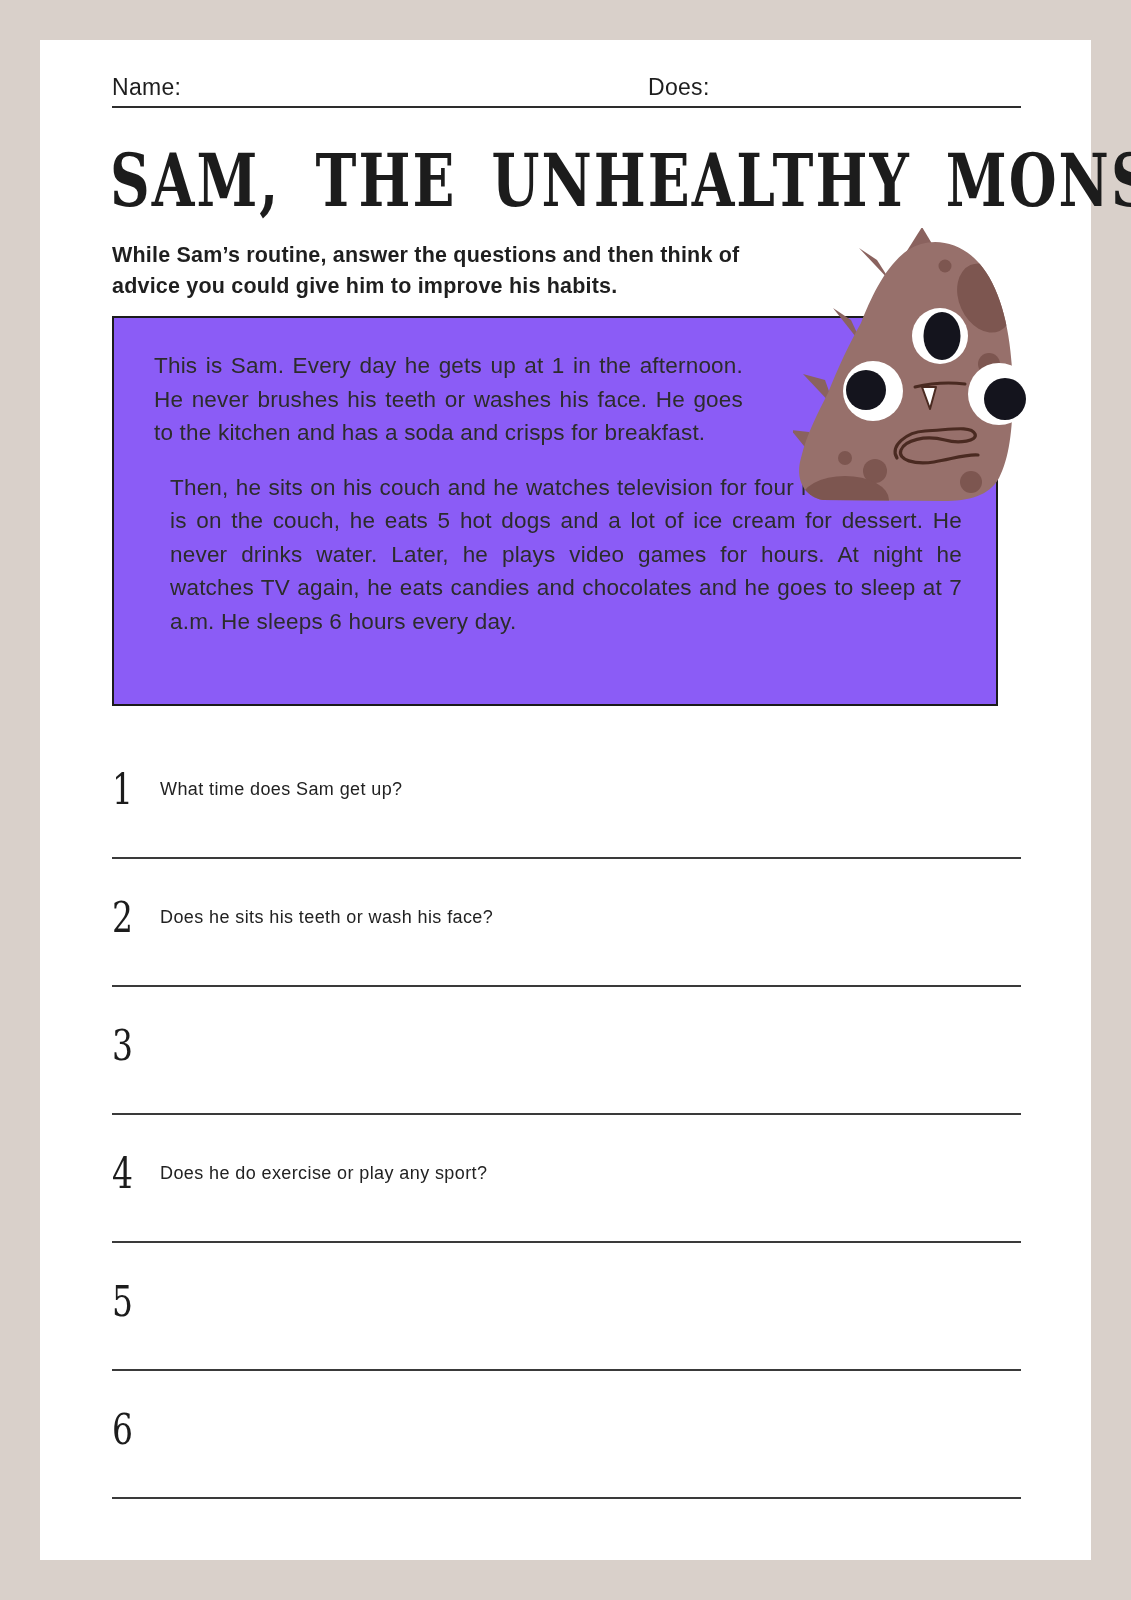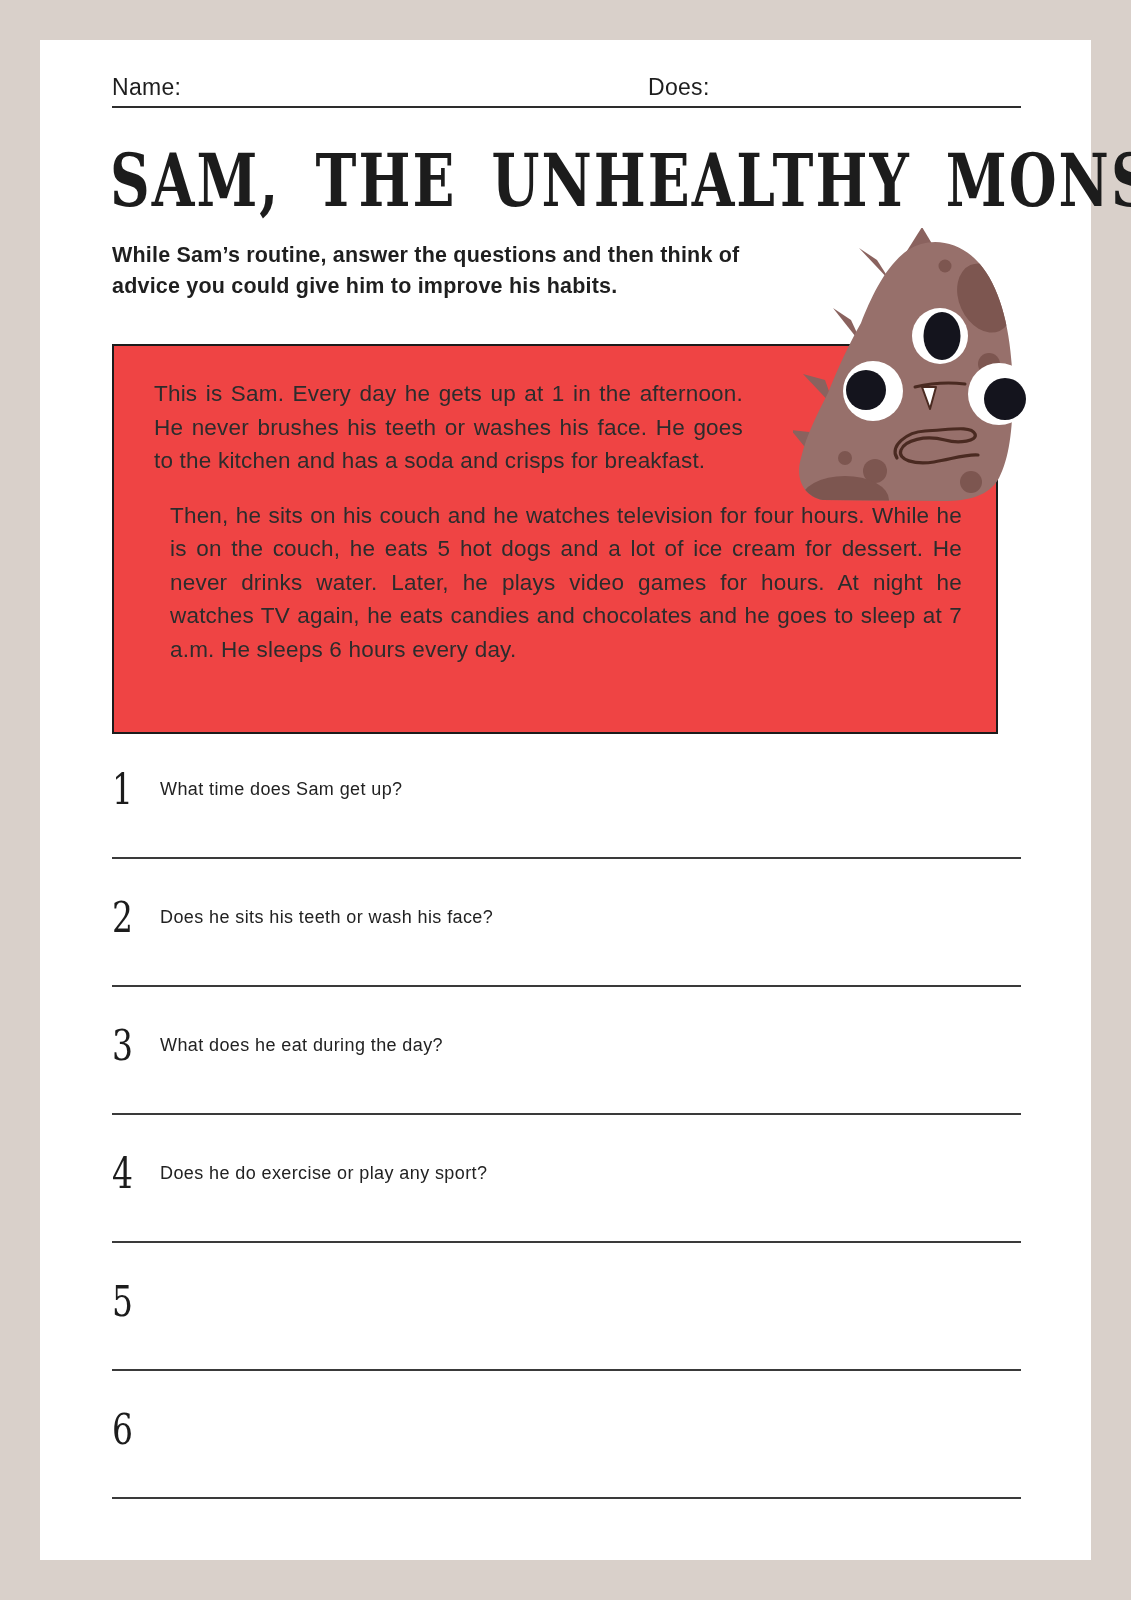--- a/index.html
+++ b/index.html
@@ -35,22 +35,22 @@
     transform:scaleY(1.32); transform-origin:left top;
   }
   
   .instructions {
     position:absolute; left:72px; top:200px; width:690px;
     font-size:21.5px; font-weight:bold; color:#1f1f1f;
     line-height:31px; letter-spacing:0.2px;
   }
   
   .passage-box {
-    position:absolute; left:72px; top:304px; width:886px; height:390px;
-    border:2.5px solid #1b1b1b; background:#ef4444;
+    position:absolute; left:72px; top:276px; width:886px; height:390px;
+    border:2.5px solid #1b1b1b; background:#8b5cf6;
   }
   .passage-box p {
     font-size:22.5px; line-height:33.5px; color:#2c2c2c;
     text-align:justify; letter-spacing:0.2px;
   }
   .passage-p1 { margin:31px 253px 21px 40px; }
   .passage-p2 { margin:0 34px 0 56px; }
   
   .monster {
     position:absolute; left:753px; top:188px; width:240px; height:278px;
@@ -173,21 +173,20 @@
   <div class="answer-line l1"></div>
 
   <div class="q-row q2">
     <span class="q-num">2</span>
     <span class="q-text">Does he sits his teeth or wash his face?</span>
   </div>
   <div class="answer-line l2"></div>
 
   <div class="q-row q3">
     <span class="q-num">3</span>
-    <span class="q-text">What does he eat during the day?</span>
   </div>
   <div class="answer-line l3"></div>
 
   <div class="q-row q4">
     <span class="q-num">4</span>
     <span class="q-text">Does he do exercise or play any sport?</span>
   </div>
   <div class="answer-line l4"></div>
 
   <div class="q-row q5">

